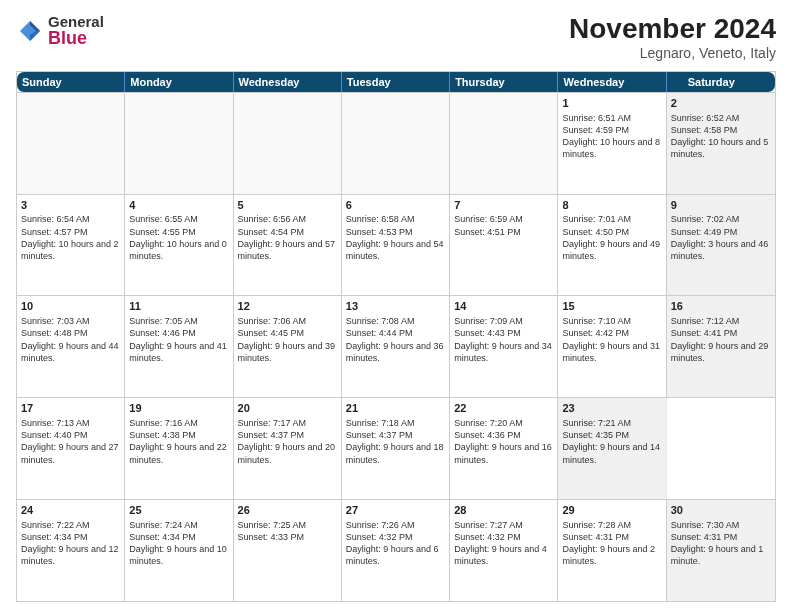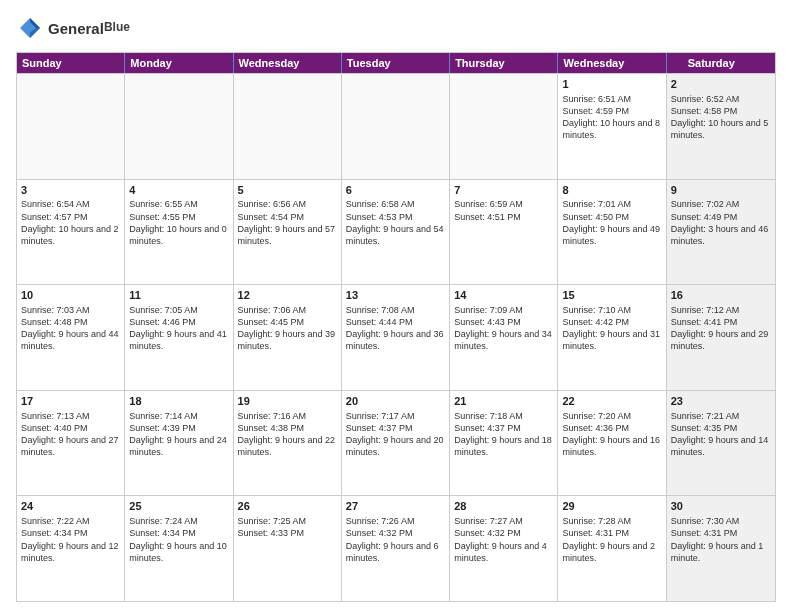--- a/index.html
+++ b/index.html
@@ -23,32 +23,32 @@
       align-items: flex-start;
       margin-bottom: 10px;
     }
     .logo {
       display: flex;
       align-items: center;
       gap: 4px;
     }
     .logo-text {
       display: flex;
-      flex-direction: row;
+      flex-direction: column;
       line-height: 1;
     }
     .logo-general {
       font-size: 15px;
       font-weight: bold;
       color: #333;
     }
     .logo-blue {
-      font-size: 12px;
-      font-weight: bold;
-      color: #404040;
+      font-size: 18px;
+      font-weight: bold;
+      color: #be185d;
     }
     .logo-icon {
       width: 28px;
       height: 28px;
     }
     .title-block {
       text-align: right;
     }
     .month-title {
       font-size: 28px;
@@ -62,21 +62,22 @@
     }
     .calendar {
       flex: 1;
       display: flex;
       flex-direction: column;
       border: 1px solid #ccc;
     }
     .cal-header {
       display: grid;
       grid-template-columns: repeat(7, 1fr);
-      background: #701a75;
+      background: #0c4a6e;
+      border-radius: 7px;
     }
     .cal-header-cell {
       color: #fff;
       font-size: 11px;
       font-weight: bold;
       padding: 4px 5px;
       border-right: 1px solid #5a82cf;
       text-align: left;
     }
     .cal-header-cell:last-child { border-right: none; margin-left: 16px; }
@@ -118,20 +119,24 @@
       <svg class="logo-icon" viewBox="0 0 28 28">
         <polygon points="14,4 24,14 14,24 4,14" fill="#4a90d9"></polygon>
         <polygon points="14,4 24,14 20,14 14,8" fill="#2255a0"></polygon>
         <polygon points="20,14 24,14 14,24 14,18" fill="#2a6bb5"></polygon>
       </svg>
       <div class="logo-text">
         <span class="logo-general">General</span>
         <span class="logo-blue">Blue</span>
       </div>
     </div>
+    <div class="title-block">
+      <div class="month-title">November 2024</div>
+      <div class="location">Legnaro, Veneto, Italy</div>
+    </div>
   </div>
 
   <div class="calendar">
     <div class="cal-header">
     <div class="cal-header-cell">Sunday</div>
         <div class="cal-header-cell">Monday</div>
         <div class="cal-header-cell">Wednesday</div>
         <div class="cal-header-cell">Tuesday</div>
         <div class="cal-header-cell">Thursday</div>
         <div class="cal-header-cell">Wednesday</div>
@@ -245,26 +250,20 @@
           </div>
         </div>
         <div class="cal-row">
           <div class="cal-cell">
             <span class="day-num">17</span>
             <div>Sunrise: 7:13 AM</div>
             <div>Sunset: 4:40 PM</div>
             <div>Daylight: 9 hours and 27 minutes.</div>
           </div>
           <div class="cal-cell">
-            <span class="day-num">18</span>
-            <div>Sunrise: 7:14 AM</div>
-            <div>Sunset: 4:39 PM</div>
-            <div>Daylight: 9 hours and 24 minutes.</div>
-          </div>
-          <div class="cal-cell">
             <span class="day-num">19</span>
             <div>Sunrise: 7:16 AM</div>
             <div>Sunset: 4:38 PM</div>
             <div>Daylight: 9 hours and 22 minutes.</div>
           </div>
           <div class="cal-cell">
             <span class="day-num">20</span>
             <div>Sunrise: 7:17 AM</div>
             <div>Sunset: 4:37 PM</div>
             <div>Daylight: 9 hours and 20 minutes.</div>

